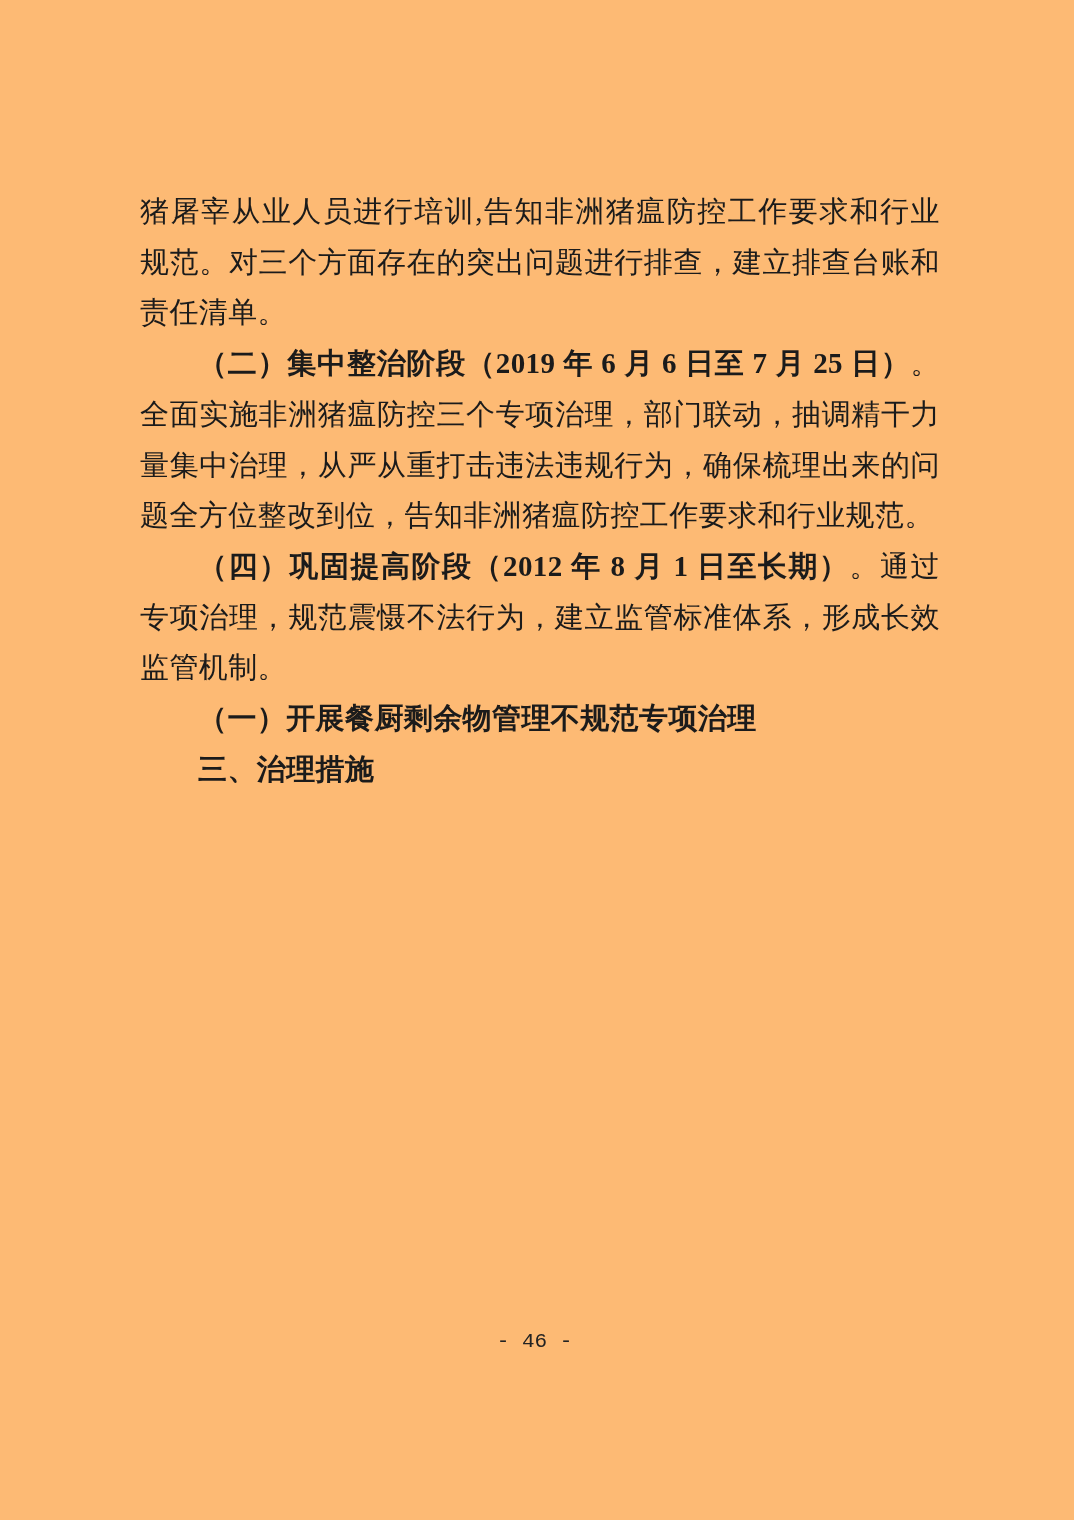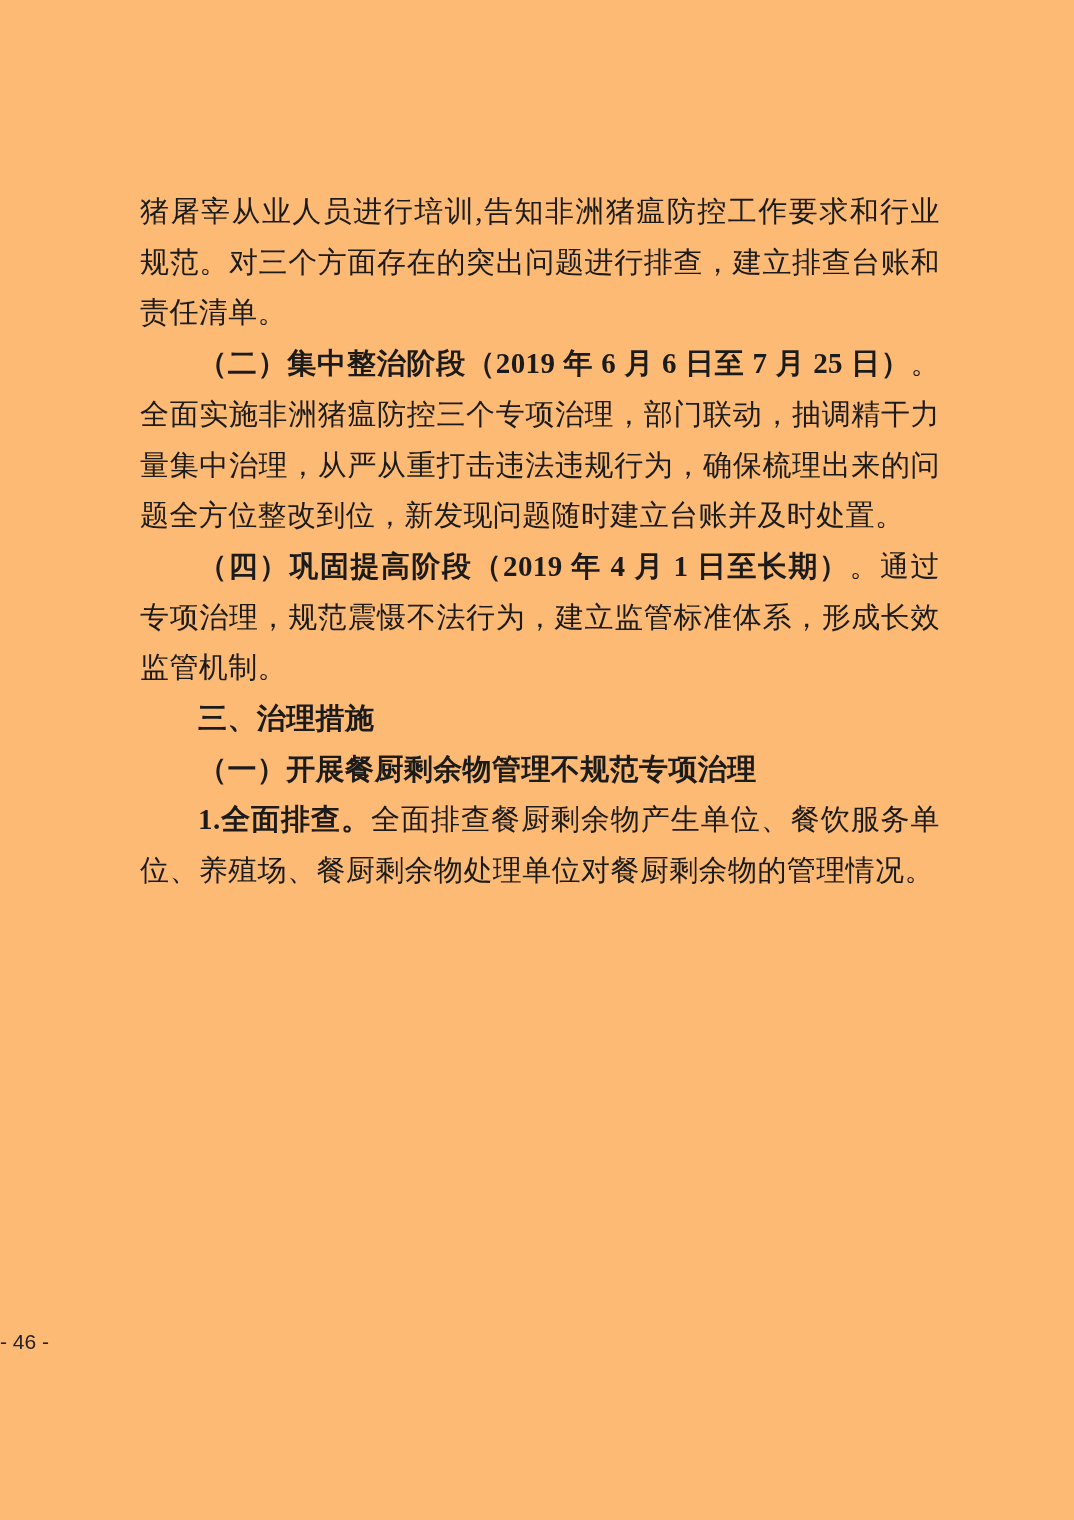--- a/index.html
+++ b/index.html
@@ -42,42 +42,41 @@
     font-weight: bold;
   }
   .heading-kai {
     font-weight: bold;
   }
   .footer {
     position: absolute;
     left: 0;
     right: 5px;
     top: 1330px;
-    text-align: left;
+    text-align: center;
     font-size: 21px;
-    font-family: Liberation Sans, sans-serif;
+    font-family: Liberation Mono, monospace;
     color: #222222;
   }
 </style>
 </head>
 <body>
 
 <div class="page">
   <div class="content">
 
     <p><span>猪屠宰从业人员进行培训,告知非洲猪瘟防控工作要求和行业规范。对三个方面存在的突出问题进行排查，建立排查台账和责任清单。</span></p>
 
-    <p class="indent"><span class="lead-bold">（二）集中整治阶段（2019 年 6 月 6 日至 7 月 25 日）</span><span>。全面实施非洲猪瘟防控三个专项治理，部门联动，抽调精干力量集中治理，从严从重打击违法违规行为，确保梳理出来的问题全方位整改到位，新发现问题随时建立台账并及时处置。</span></p>
+    <p class="indent"><span class="lead-bold">（二）集中整治阶段（2019 年 6 月 6 日至 7 月 25 日）</span><span>。全面实施非洲猪瘟防控三个专项治理，部门联动，抽调精干力量集中治理，从严从重打击违法违规行为，确保梳理出来的问题全方位整改到位，告知非洲猪瘟防控工作要求和行业规范。</span></p>
 
 
-    <p class="indent"><span class="lead-bold">（四）巩固提高阶段（2019 年 4 月 1 日至长期）</span><span>。通过专项治理，规范震慑不法行为，建立监管标准体系，形成长效监管机制。</span></p>
+    <p class="indent"><span class="lead-bold">（四）巩固提高阶段（2012 年 8 月 1 日至长期）</span><span>。通过专项治理，规范震慑不法行为，建立监管标准体系，形成长效监管机制。</span></p>
+
+    <p class="indent heading-kai">（一）开展餐厨剩余物管理不规范专项治理</p>
 
     <p class="indent heading-hei">三、治理措施</p>
 
-    <p class="indent heading-kai">（一）开展餐厨剩余物管理不规范专项治理</p>
 
-
-    <p class="indent"><span class="lead-bold">1.全面排查。</span><span>全面排查餐厨剩余物产生单位、餐饮服务单位、养殖场、餐厨剩余物处理单位对餐厨剩余物的管理情况。</span></p>
 
   </div>
 
   <div class="footer">- 46 -</div>
 </div>
 
 </body></html>

